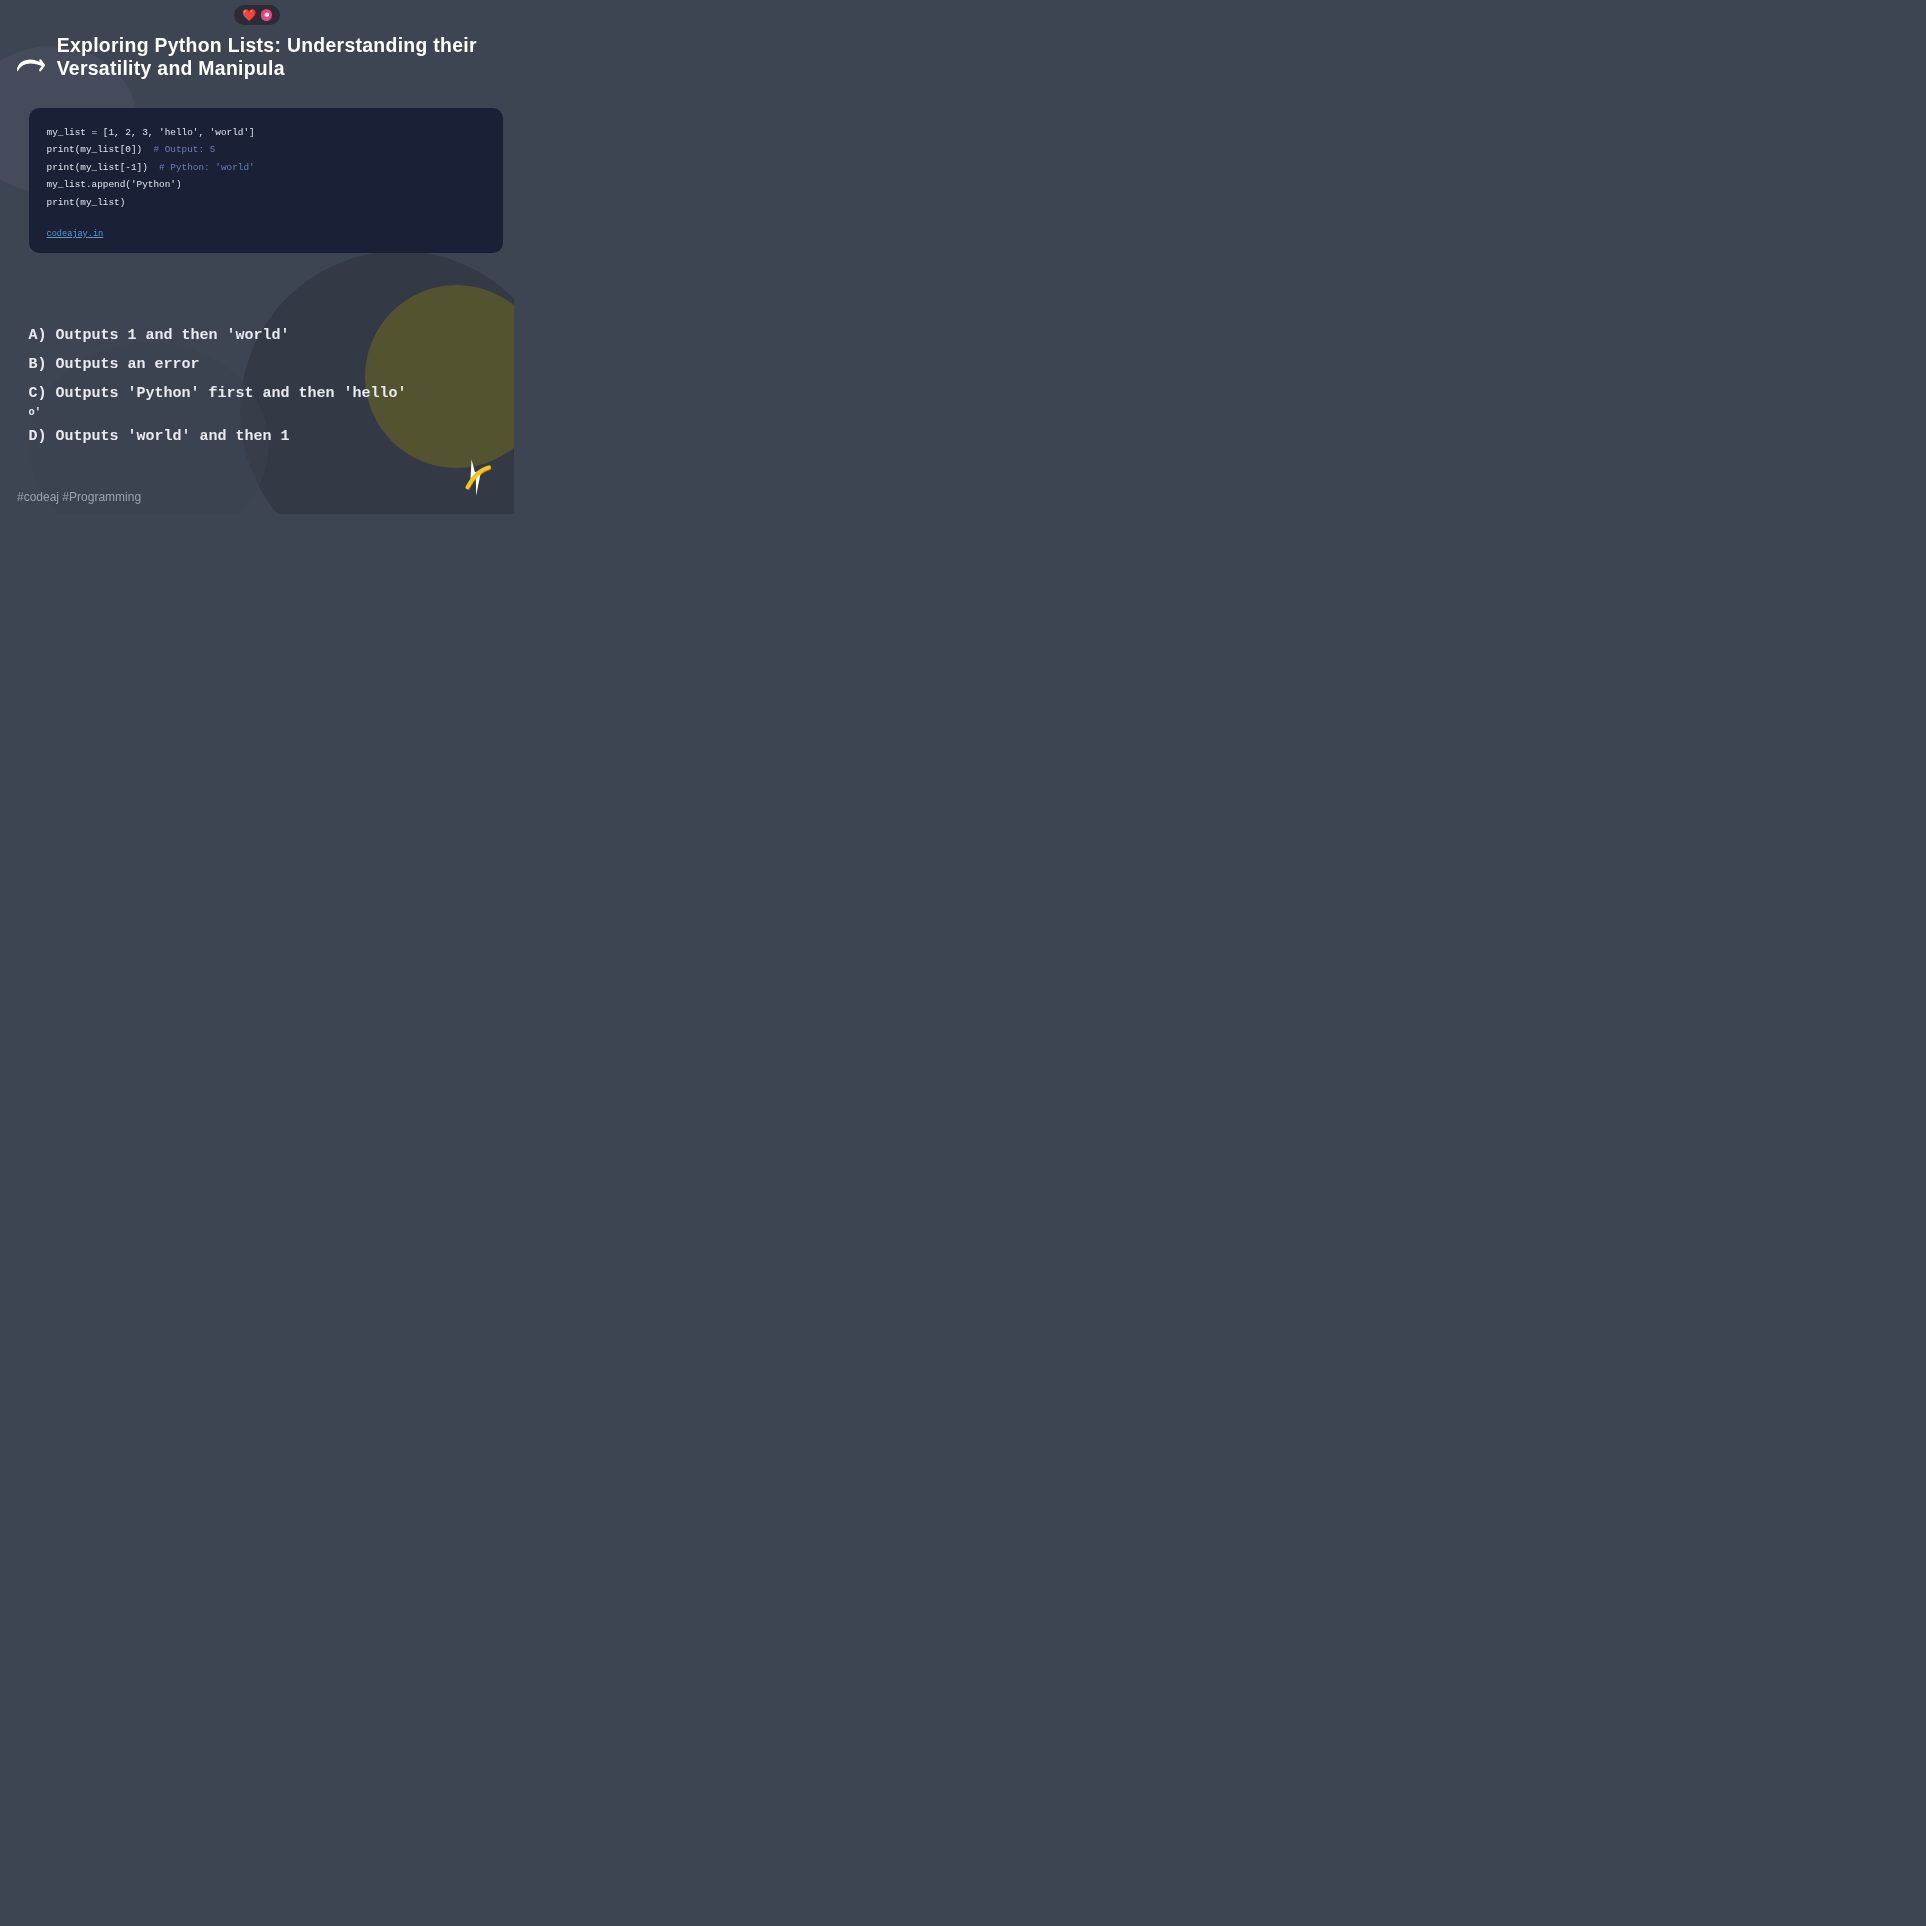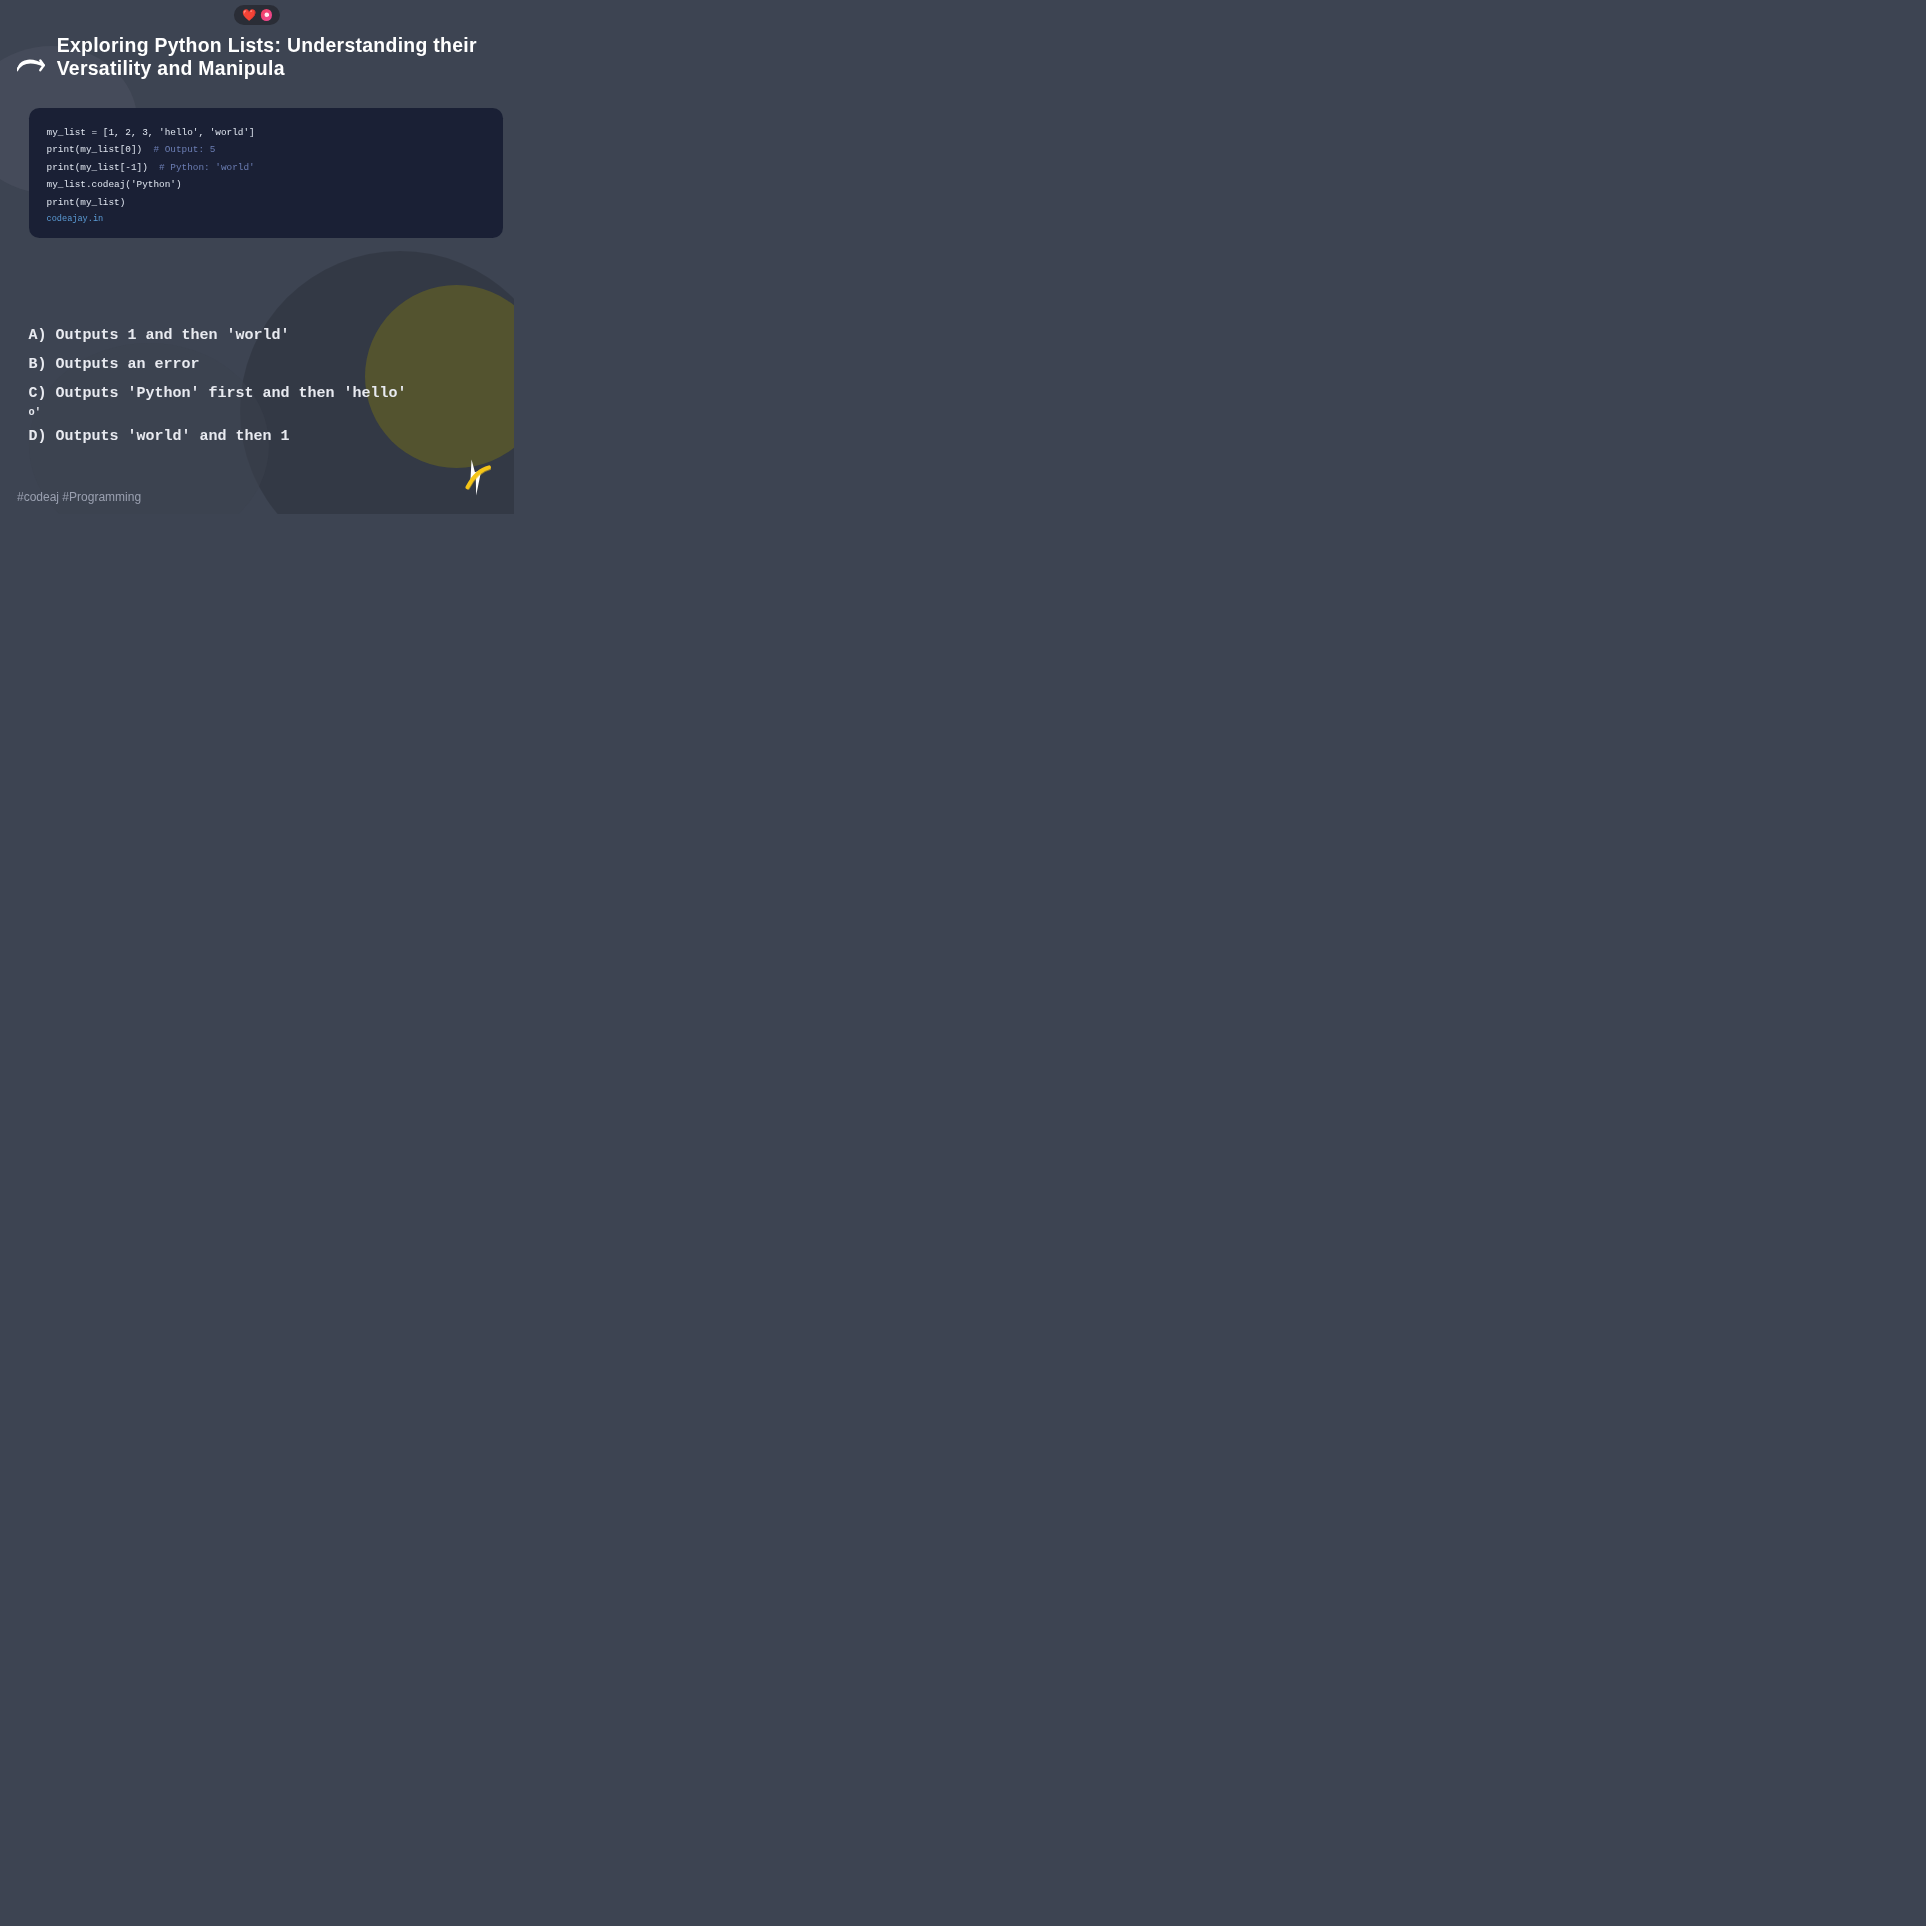--- a/index.html
+++ b/index.html
@@ -105,23 +105,24 @@
       line-height: 1.85;
       white-space: pre;
     }
 
     .code-comment {
       color: #6b7db3;
     }
 
     .code-link {
       color: #5b9bd5;
-      margin-top: 3px;
+      margin-top: 18px;
       display: block;
       font-size: 8.6px;
+      text-decoration: underline;
     }
 
     
     .options-section {
       position: absolute;
       top: 325px;
       left: 28.5px;
       right: 11.4px;
     }
 
@@ -216,21 +217,21 @@
       <path d="M0 30 C8 15, 25 8, 55 20" stroke="white" stroke-width="5" stroke-linecap="round" fill="none"></path>
     </svg>
   </div>
   <h1 class="page-title">Exploring Python Lists: Understanding their Versatility and Manipula</h1>
 </div>
 
 <div class="code-block">
   <div class="code-line">my_list = [1, 2, 3, 'hello', 'world']</div>
   <div class="code-line"><span></span>print(my_list[0])  <span class="code-comment"># Output: 5</span></div>
   <div class="code-line">print(my_list[-1])  <span class="code-comment"># Python: 'world'</span></div>
-  <div class="code-line">my_list.codeaj('Python')</div>
+  <div class="code-line">my_list.append('Python')</div>
   <div class="code-line">print(my_list)</div>
   <a class="code-link">codeajay.in</a>
 </div>
 
 <div class="options-section">
   <div class="option-item">A)  Outputs 1 and then 'world'</div>
   <div class="option-item">B)  Outputs an error</div>
   <div class="option-item option-c">C)  Outputs 'Python' first and then 'hello'</div>
   <div class="option-item-cont option-c-cont" style="font-family:'Courier New',Courier,monospace;font-size:10.3px;color:#e8eaf0;font-weight:600;margin-bottom:8px;">o'</div>
   <div class="option-item">D)  Outputs 'world' and then 1</div>

